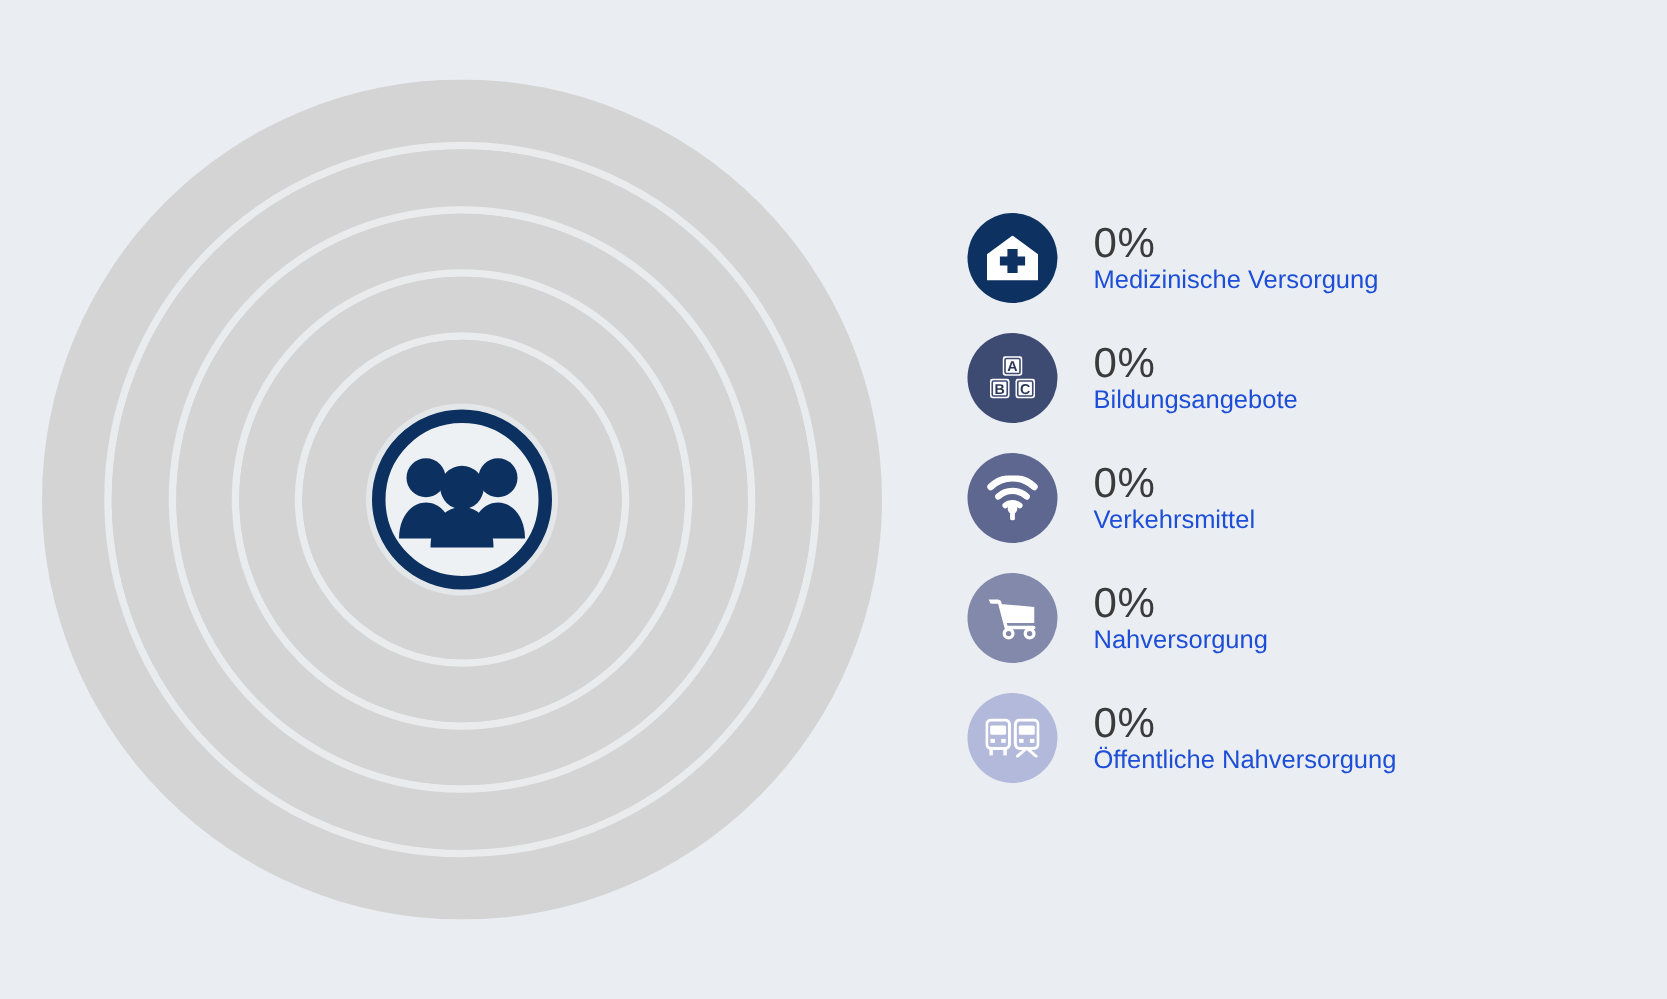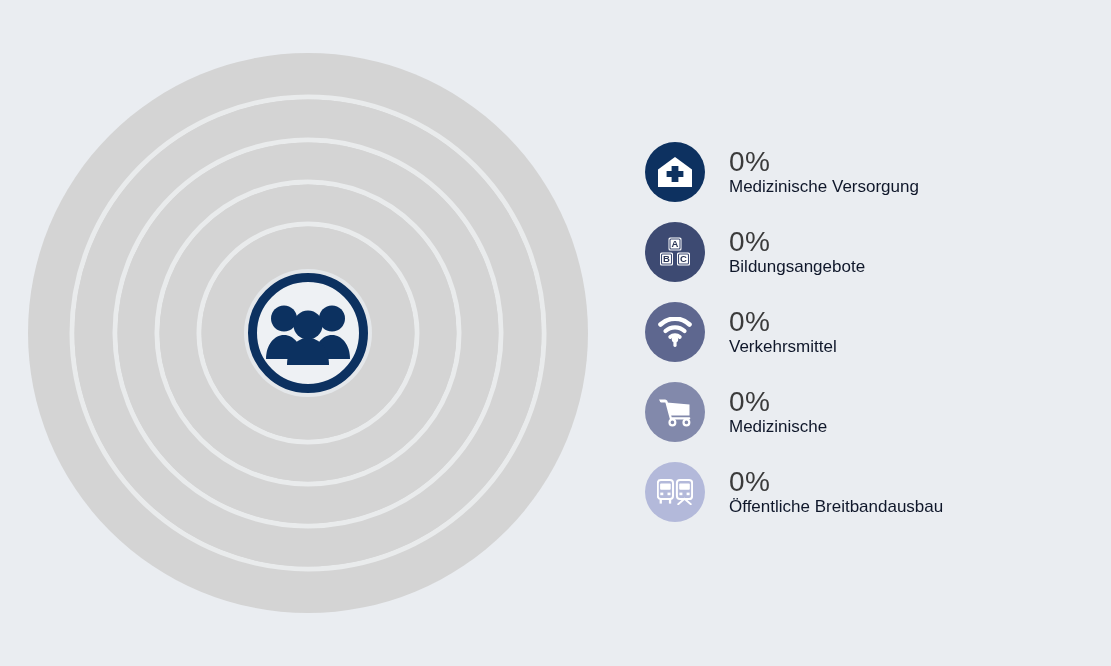--- a/index.html
+++ b/index.html
@@ -50,21 +50,21 @@
   .legend-text { display: flex; flex-direction: column; justify-content: center; }
   .legend-value {
     font-size: 28px;
     color: #3b3b3b;
     line-height: 1.06;
     letter-spacing: 0.5px;
     font-weight: 400;
   }
   .legend-label {
     font-size: 17px;
-    color: #0f172a;
+    color: #1d4ed8;
     line-height: 1.25;
     font-weight: 400;
     white-space: nowrap;
   }
 </style>
 </head>
 <body>
 
 <div id="radar-wrap">
   <svg id="radar-svg" viewBox="0 0 560 560" xmlns="http://www.w3.org/2000/svg">
@@ -163,21 +163,21 @@
       <svg width="34" height="30" viewBox="0 0 34 30" aria-hidden="true">
         <path d="M1 2.6 h6.2 a1.6 1.6 0 0 1 1.6 1.6 v1.3 h-5.6 a1.4 1.4 0 0 1 -1.4 -1.4 z" fill="#ffffff"></path>
         <path d="M8.8 5.6 L31.5 7.6 L31.5 18.4 L12.2 18.4 Z" fill="#ffffff"></path>
         <path d="M8.3 4.4 L12.8 21.3 h18.4" fill="none" stroke="#ffffff" stroke-width="2.3" stroke-linecap="round" stroke-linejoin="round"></path>
         <circle cx="14.4" cy="25.4" r="2.9" fill="none" stroke="#ffffff" stroke-width="2.2"></circle>
         <circle cx="28.4" cy="25.4" r="2.9" fill="none" stroke="#ffffff" stroke-width="2.2"></circle>
       </svg>
     </span>
     <span class="legend-text">
       <span class="legend-value">0%</span>
-      <span class="legend-label">Medizinische</span>
+      <span class="legend-label">Nahversorgung</span>
     </span>
   </div>
 
   <div class="legend-item">
     <span class="legend-icon" style="background:#b3b9da">
       <svg width="36" height="26" viewBox="0 0 36 26" aria-hidden="true">
 
         <g>
           <rect x="0.8" y="1" width="15.2" height="19" rx="3" fill="none" stroke="#ffffff" stroke-width="2"></rect>
           <rect x="3.1" y="4.6" width="10.6" height="6.2" rx="1" fill="#ffffff"></rect>
@@ -192,17 +192,17 @@
           <rect x="22.2" y="4.6" width="10.6" height="6.2" rx="1" fill="#ffffff"></rect>
           <rect x="22.4" y="13.6" width="3" height="2.6" fill="#ffffff"></rect>
           <rect x="29.6" y="13.6" width="3" height="2.6" fill="#ffffff"></rect>
           <path d="M27.5 19.8 L21.2 25.2" stroke="#ffffff" stroke-width="1.9" stroke-linecap="round"></path>
           <path d="M27.5 19.8 L33.8 25.2" stroke="#ffffff" stroke-width="1.9" stroke-linecap="round"></path>
         </g>
       </svg>
     </span>
     <span class="legend-text">
       <span class="legend-value">0%</span>
-      <span class="legend-label">Öffentliche Breitbandausbau</span>
+      <span class="legend-label">Öffentliche Nahversorgung</span>
     </span>
   </div>
 
 </div>
 
 </body></html>

